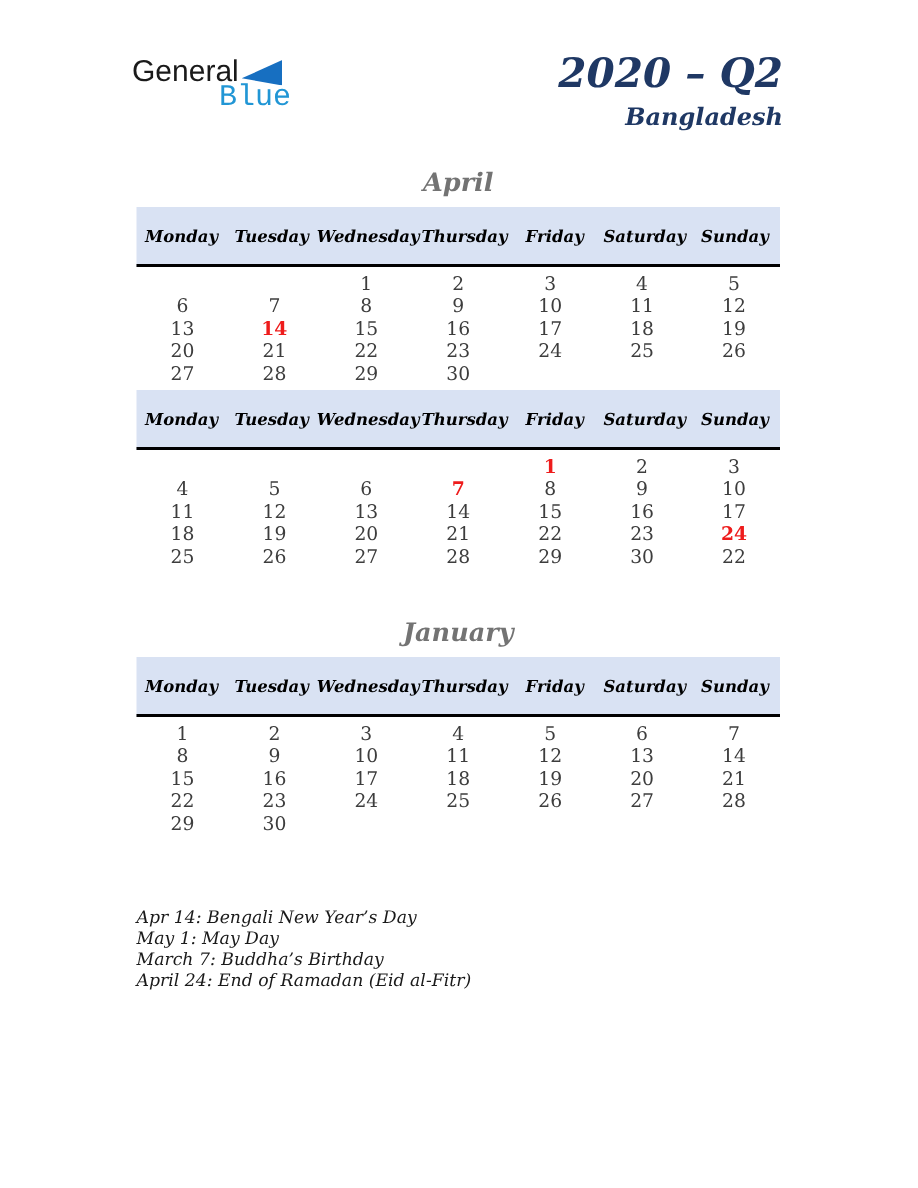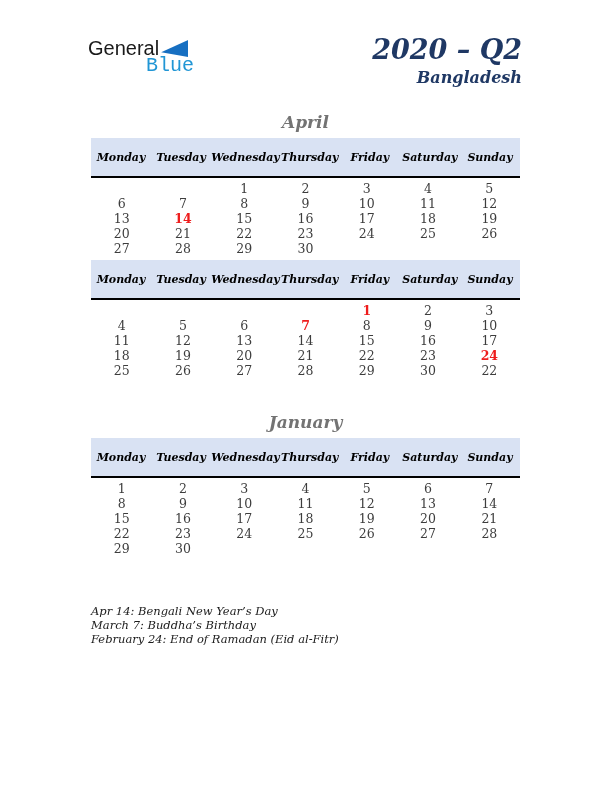--- a/index.html
+++ b/index.html
@@ -266,17 +266,18 @@
           <div class="cal-cell"></div>
           <div class="cal-cell"></div>
           <div class="cal-cell"></div>
           <div class="cal-cell"></div>
         </div>
       </div>
   </div>
 
   <div class="holiday-notes">
       <div class="holiday-note">Apr 14: Bengali New Year’s Day</div>
+      <div class="holiday-note">May 1: May Day</div>
       <div class="holiday-note">March 7: Buddha’s Birthday</div>
-      <div class="holiday-note">February 24: End of Ramadan (Eid al-Fitr)</div>
+      <div class="holiday-note">April 24: End of Ramadan (Eid al-Fitr)</div>
     </div>
 
 </div>
 
 </body></html>

